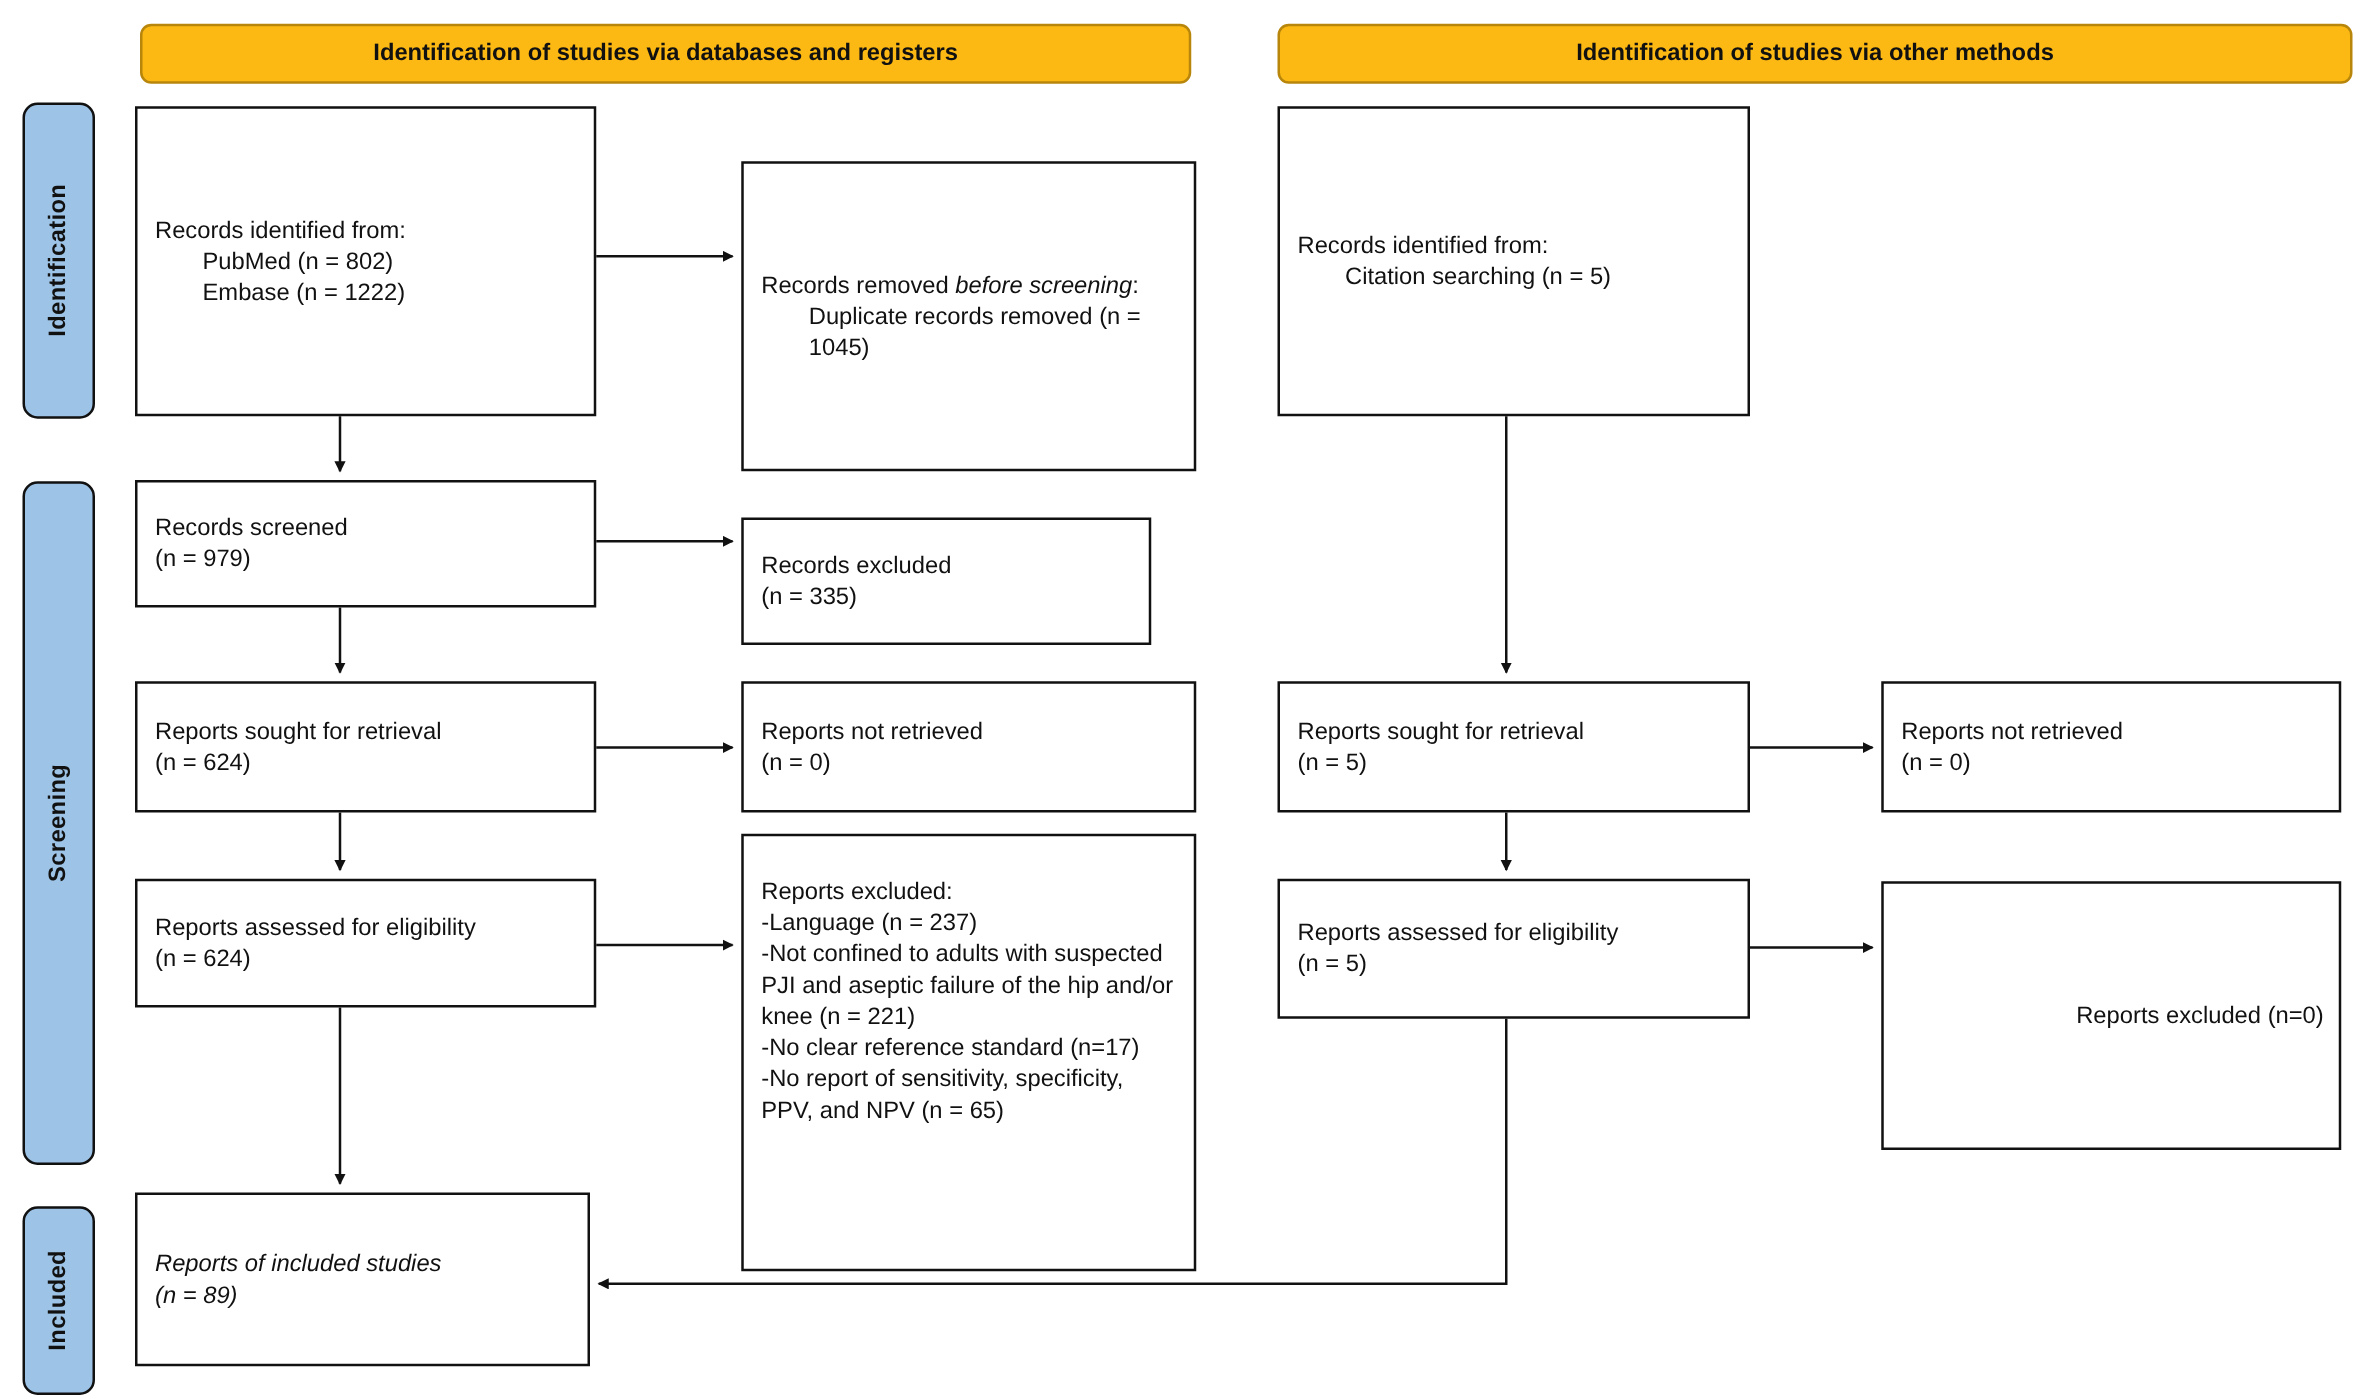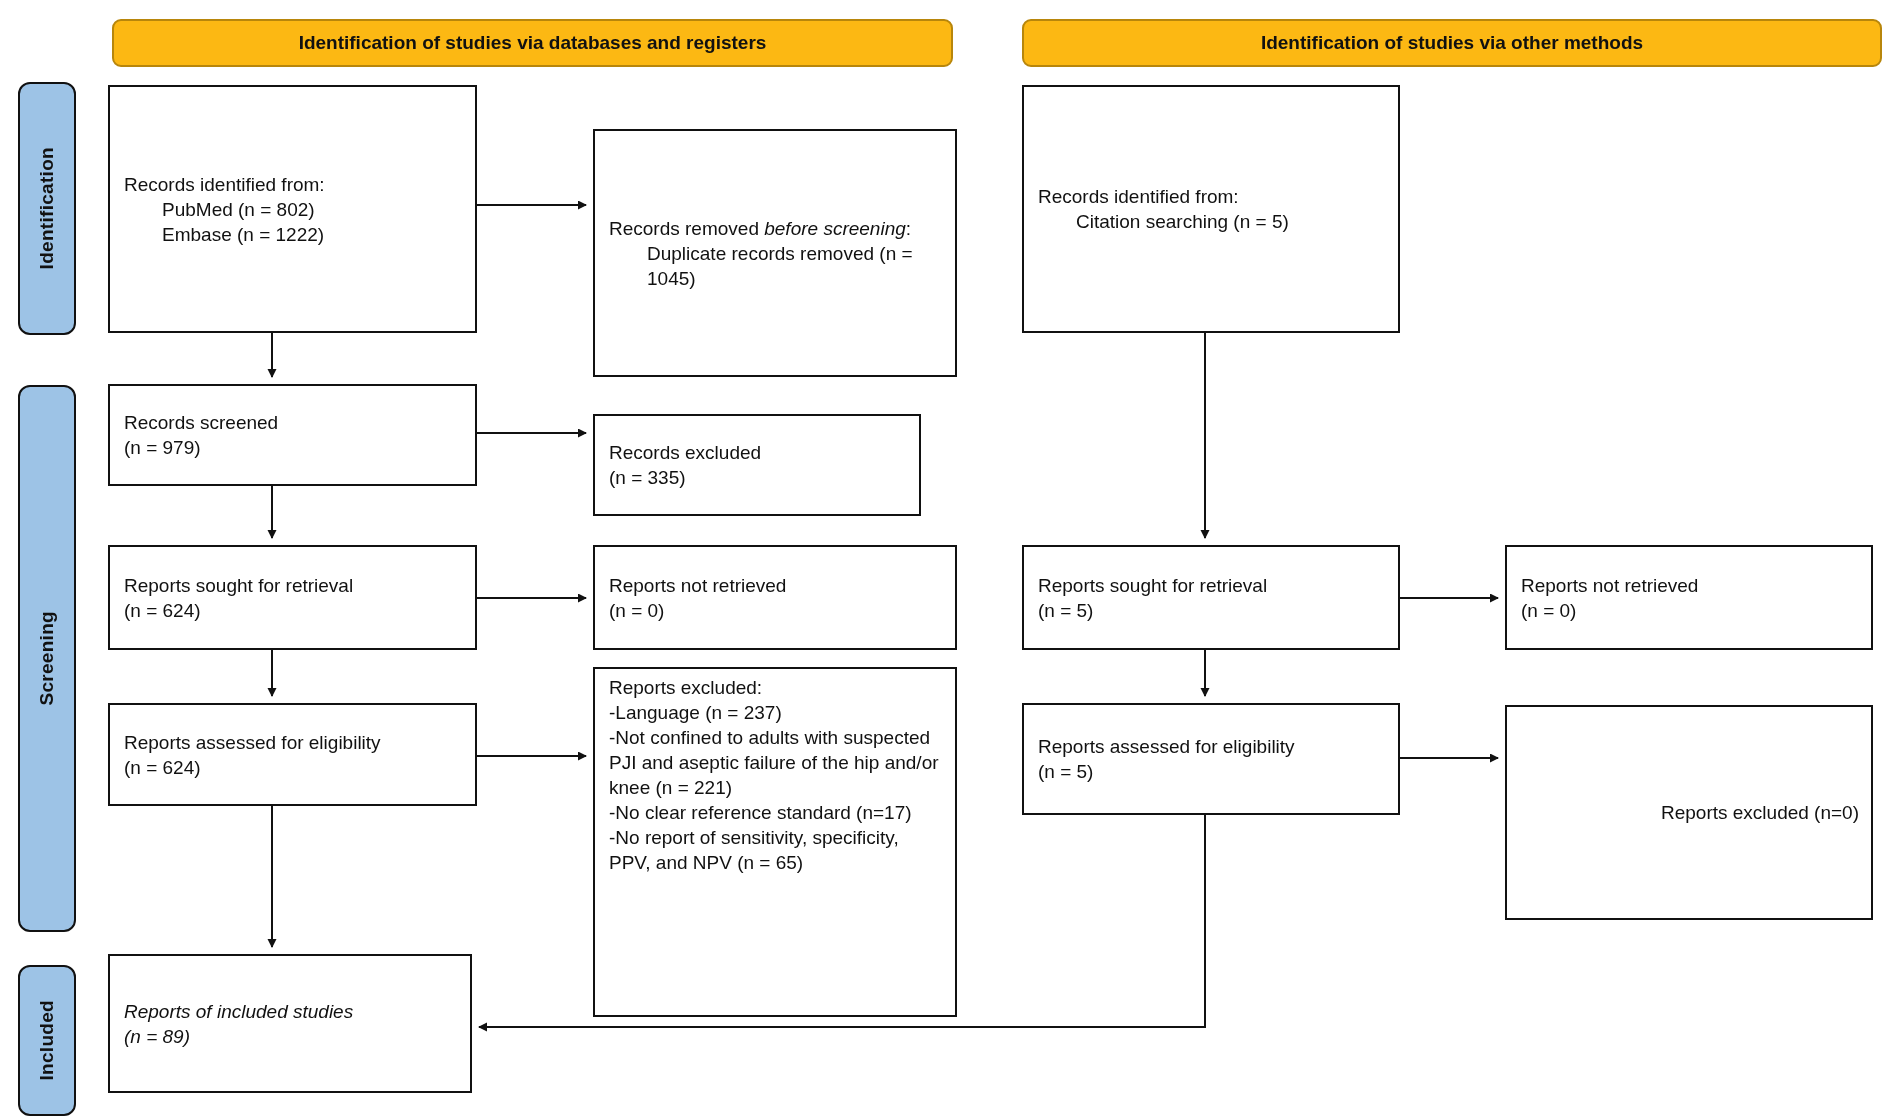--- a/index.html
+++ b/index.html
@@ -36,21 +36,21 @@
   #side-screening{top:385px;height:547px;}
   #side-included{top:965px;height:151px;}
 
   .box{
     position:absolute;background:#fff;border:2.5px solid var(--box-border);
     font-size:19px;line-height:25px;
     display:flex;flex-direction:column;justify-content:center;
     padding:10px 12px 10px 14px;
   }
   .box .indent{padding-left:38px;}
-  .box.top-align{justify-content:flex-start;padding-top:6px;}
+  .box.top-align{justify-content:flex-start;padding-top:32px;}
   .italic{font-style:italic;}
 
   
   #box-a{left:108px;top:85px;width:369px;height:248px;}
   #box-b{left:108px;top:384px;width:369px;height:102px;}
   #box-c{left:108px;top:545px;width:369px;height:105px;}
   #box-d{left:108px;top:703px;width:369px;height:103px;}
   #box-e{left:108px;top:954px;width:364px;height:139px;font-style:italic;}
   
   #box-f{left:593px;top:85px;width:364px;height:248px;margin-top:44px;}

